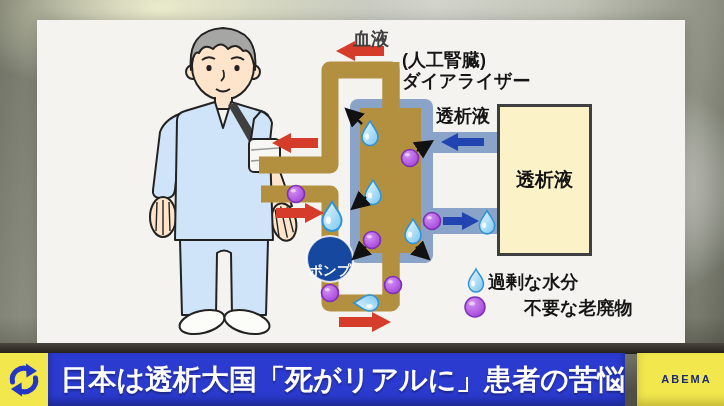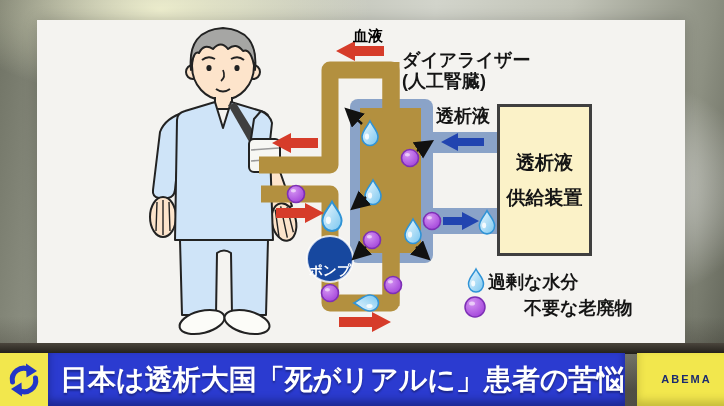--- a/index.html
+++ b/index.html
@@ -19,39 +19,39 @@
   }
   .video-gap{position:absolute;left:0;top:343px;width:724px;height:11px;
     background:linear-gradient(180deg,#4a453c,#211e19);}
   
   .panel{position:absolute;left:37px;top:20px;width:648px;height:325px;
     background:#f4f3f0;box-shadow:0 0 14px rgba(0,0,0,.18);}
   svg.diagram{position:absolute;left:0;top:0;}
 
   
   .lbl{position:absolute;color:#151515;font-weight:bold;white-space:nowrap;}
-  .lbl-blood{left:353px;top:27px;font-size:15px;color:#000000;}
+  .lbl-blood{left:353px;top:27px;font-size:18px;color:#404040;}
   .lbl-dialyzer{left:402px;top:50px;font-size:18px;line-height:1.18;}
   .lbl-dialysate{left:436px;top:104px;font-size:18px;}
   .supply-box{position:absolute;left:497px;top:104px;width:89px;height:146px;
     background:#fbf2c8;border:3px solid #3f3f3f;
     display:flex;flex-direction:column;align-items:center;justify-content:center;gap:9px;
     font-weight:bold;font-size:19px;color:#151515;}
   .pump-label{position:absolute;left:303px;top:262px;width:54px;text-align:center;
     font-size:13.5px;font-weight:bold;color:#ffffff;}
   .legend-label-1{left:488px;top:270px;font-size:18px;}
   .legend-label-2{left:488px;top:296px;font-size:18px;margin-left:36px;}
   .legend-icon{position:absolute;}
 
   
   .ticker-left{position:absolute;left:0;top:353px;width:48px;height:53px;background:#f2e74d;
     display:flex;align-items:center;justify-content:center;}
   .ticker-bar{position:absolute;left:48px;top:353px;width:577px;height:53px;background:#2b3bd0;
     display:flex;align-items:center;overflow:hidden;
-    box-shadow:inset 0 -5px 8px rgba(0,0,20,.35);}
+    box-shadow:inset 0 -5px 8px rgba(0,0,20,.35);justify-content:flex-end;}
   .headline{padding-left:12px;font-size:28px;font-weight:800;color:#ffffff;white-space:nowrap;
     text-shadow:0 2px 2px rgba(0,0,0,.35);letter-spacing:0px;}
   .ticker-right{position:absolute;left:625px;top:353px;width:99px;height:53px;background:#f2e74d;
     display:flex;flex-direction:column;align-items:center;justify-content:center;
     box-shadow:inset 0 -5px 8px rgba(60,50,0,.25);margin-left:12px;}
   .brand-top{font-size:11px;font-weight:800;letter-spacing:2px;color:#1c2b6e;line-height:1;}
   .brand-bottom{font-size:24px;font-weight:800;color:#1c2b6e;line-height:.95;letter-spacing:-.5px;}
 </style>
 </head>
 <body>
@@ -180,28 +180,27 @@
   </g>
 
   <g fill="#2144b0">
     <path d="M441,142 L458,133 L458,138 L484,138 L484,146 L458,146 L458,151 Z"></path>
     <path d="M479,221 L462,212 L462,217 L443,217 L443,225 L462,225 L462,230 Z"></path>
   </g>
 </svg>
 
 <div class="lbl lbl-blood">血液</div>
 <div class="lbl lbl-dialyzer">
+  <div>(人工腎臓)</div>
   <div>ダイアライザー</div>
-  <div>(人工腎臓)</div>
 </div>
 <div class="lbl lbl-dialysate">透析液</div>
 
 <div class="supply-box">
   <div>透析液</div>
-  <div>供給装置</div>
 </div>
 
 <div class="pump-label">ポンプ</div>
 
 <svg class="legend-icon" style="left:464px;top:266px;" width="24" height="28" viewBox="-12 -14 24 28">
   <path d="M0,-11 C3,-5 7.5,-2 7.5,4 A7.5,8 0 1 1 -7.5,4 C-7.5,-2 -3,-5 0,-11 Z" fill="url(#dropGrad)" stroke="#2f93d6" stroke-width="1.5"></path>
   <ellipse cx="-2.8" cy="3.5" rx="2" ry="3" fill="rgba(255,255,255,.85)"></ellipse>
 </svg>
 <div class="lbl legend-label-1">過剰な水分</div>
 <svg class="legend-icon" style="left:463px;top:295px;" width="24" height="24" viewBox="-12 -12 24 24">

